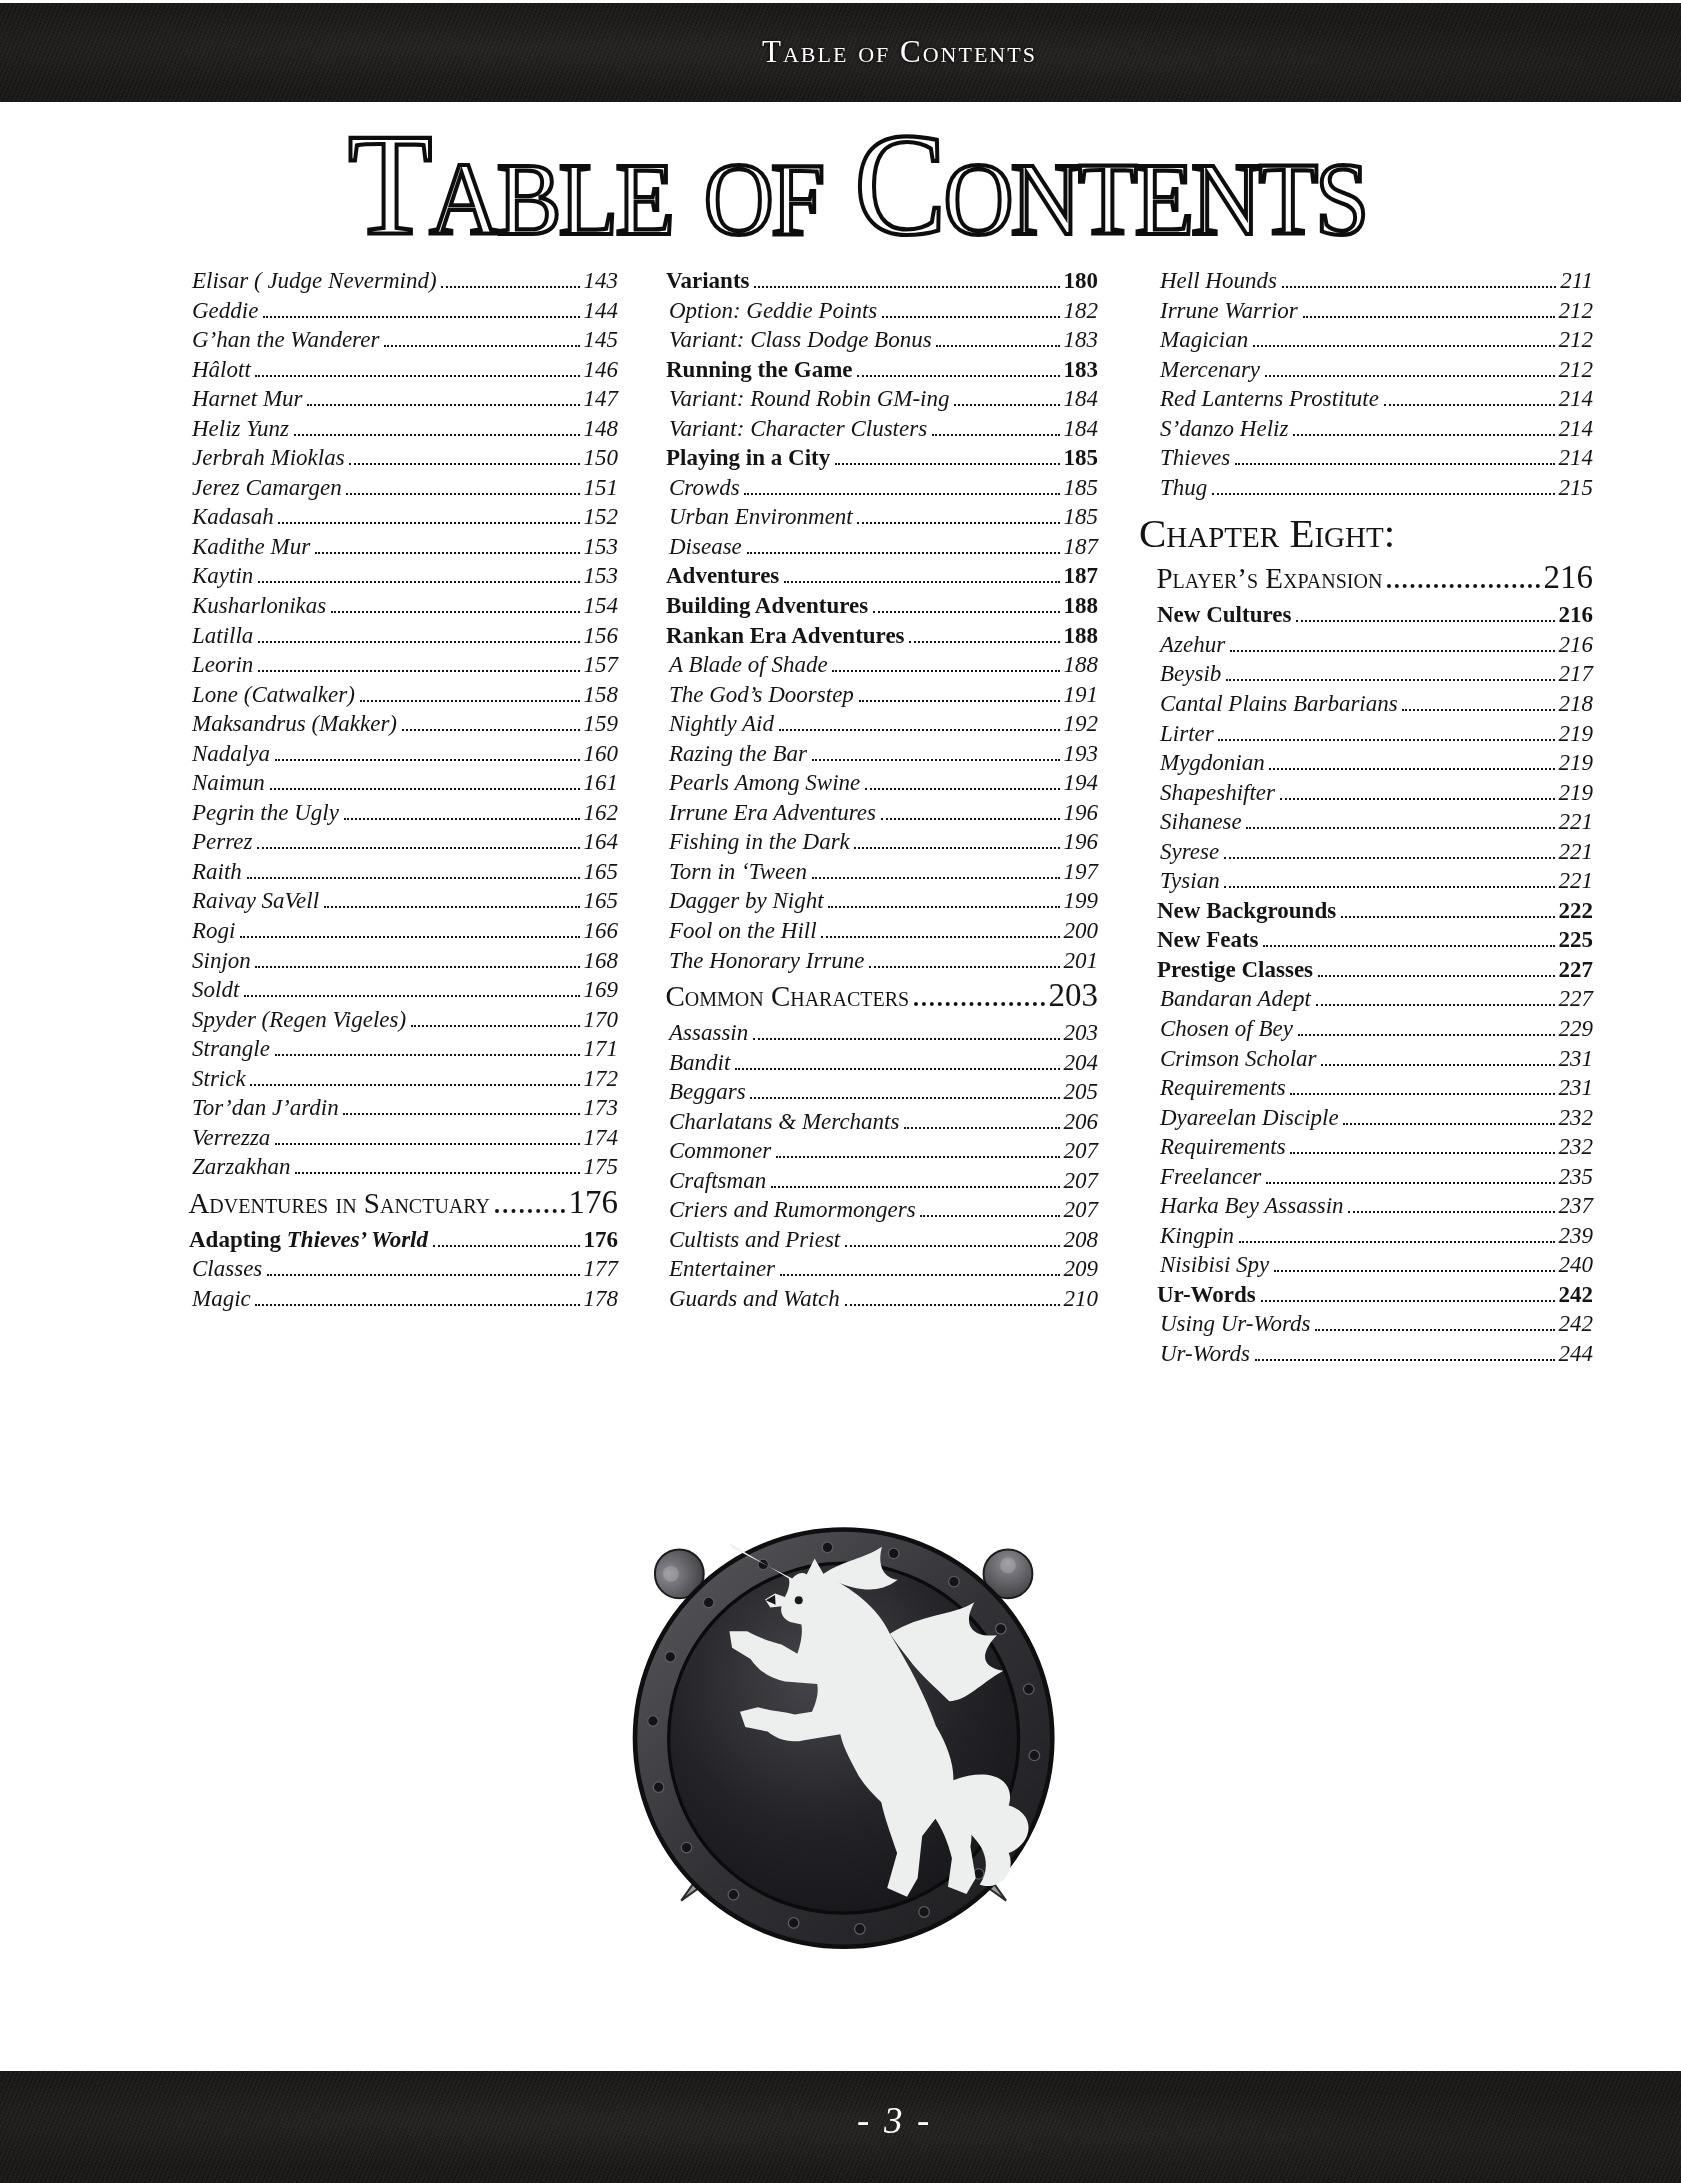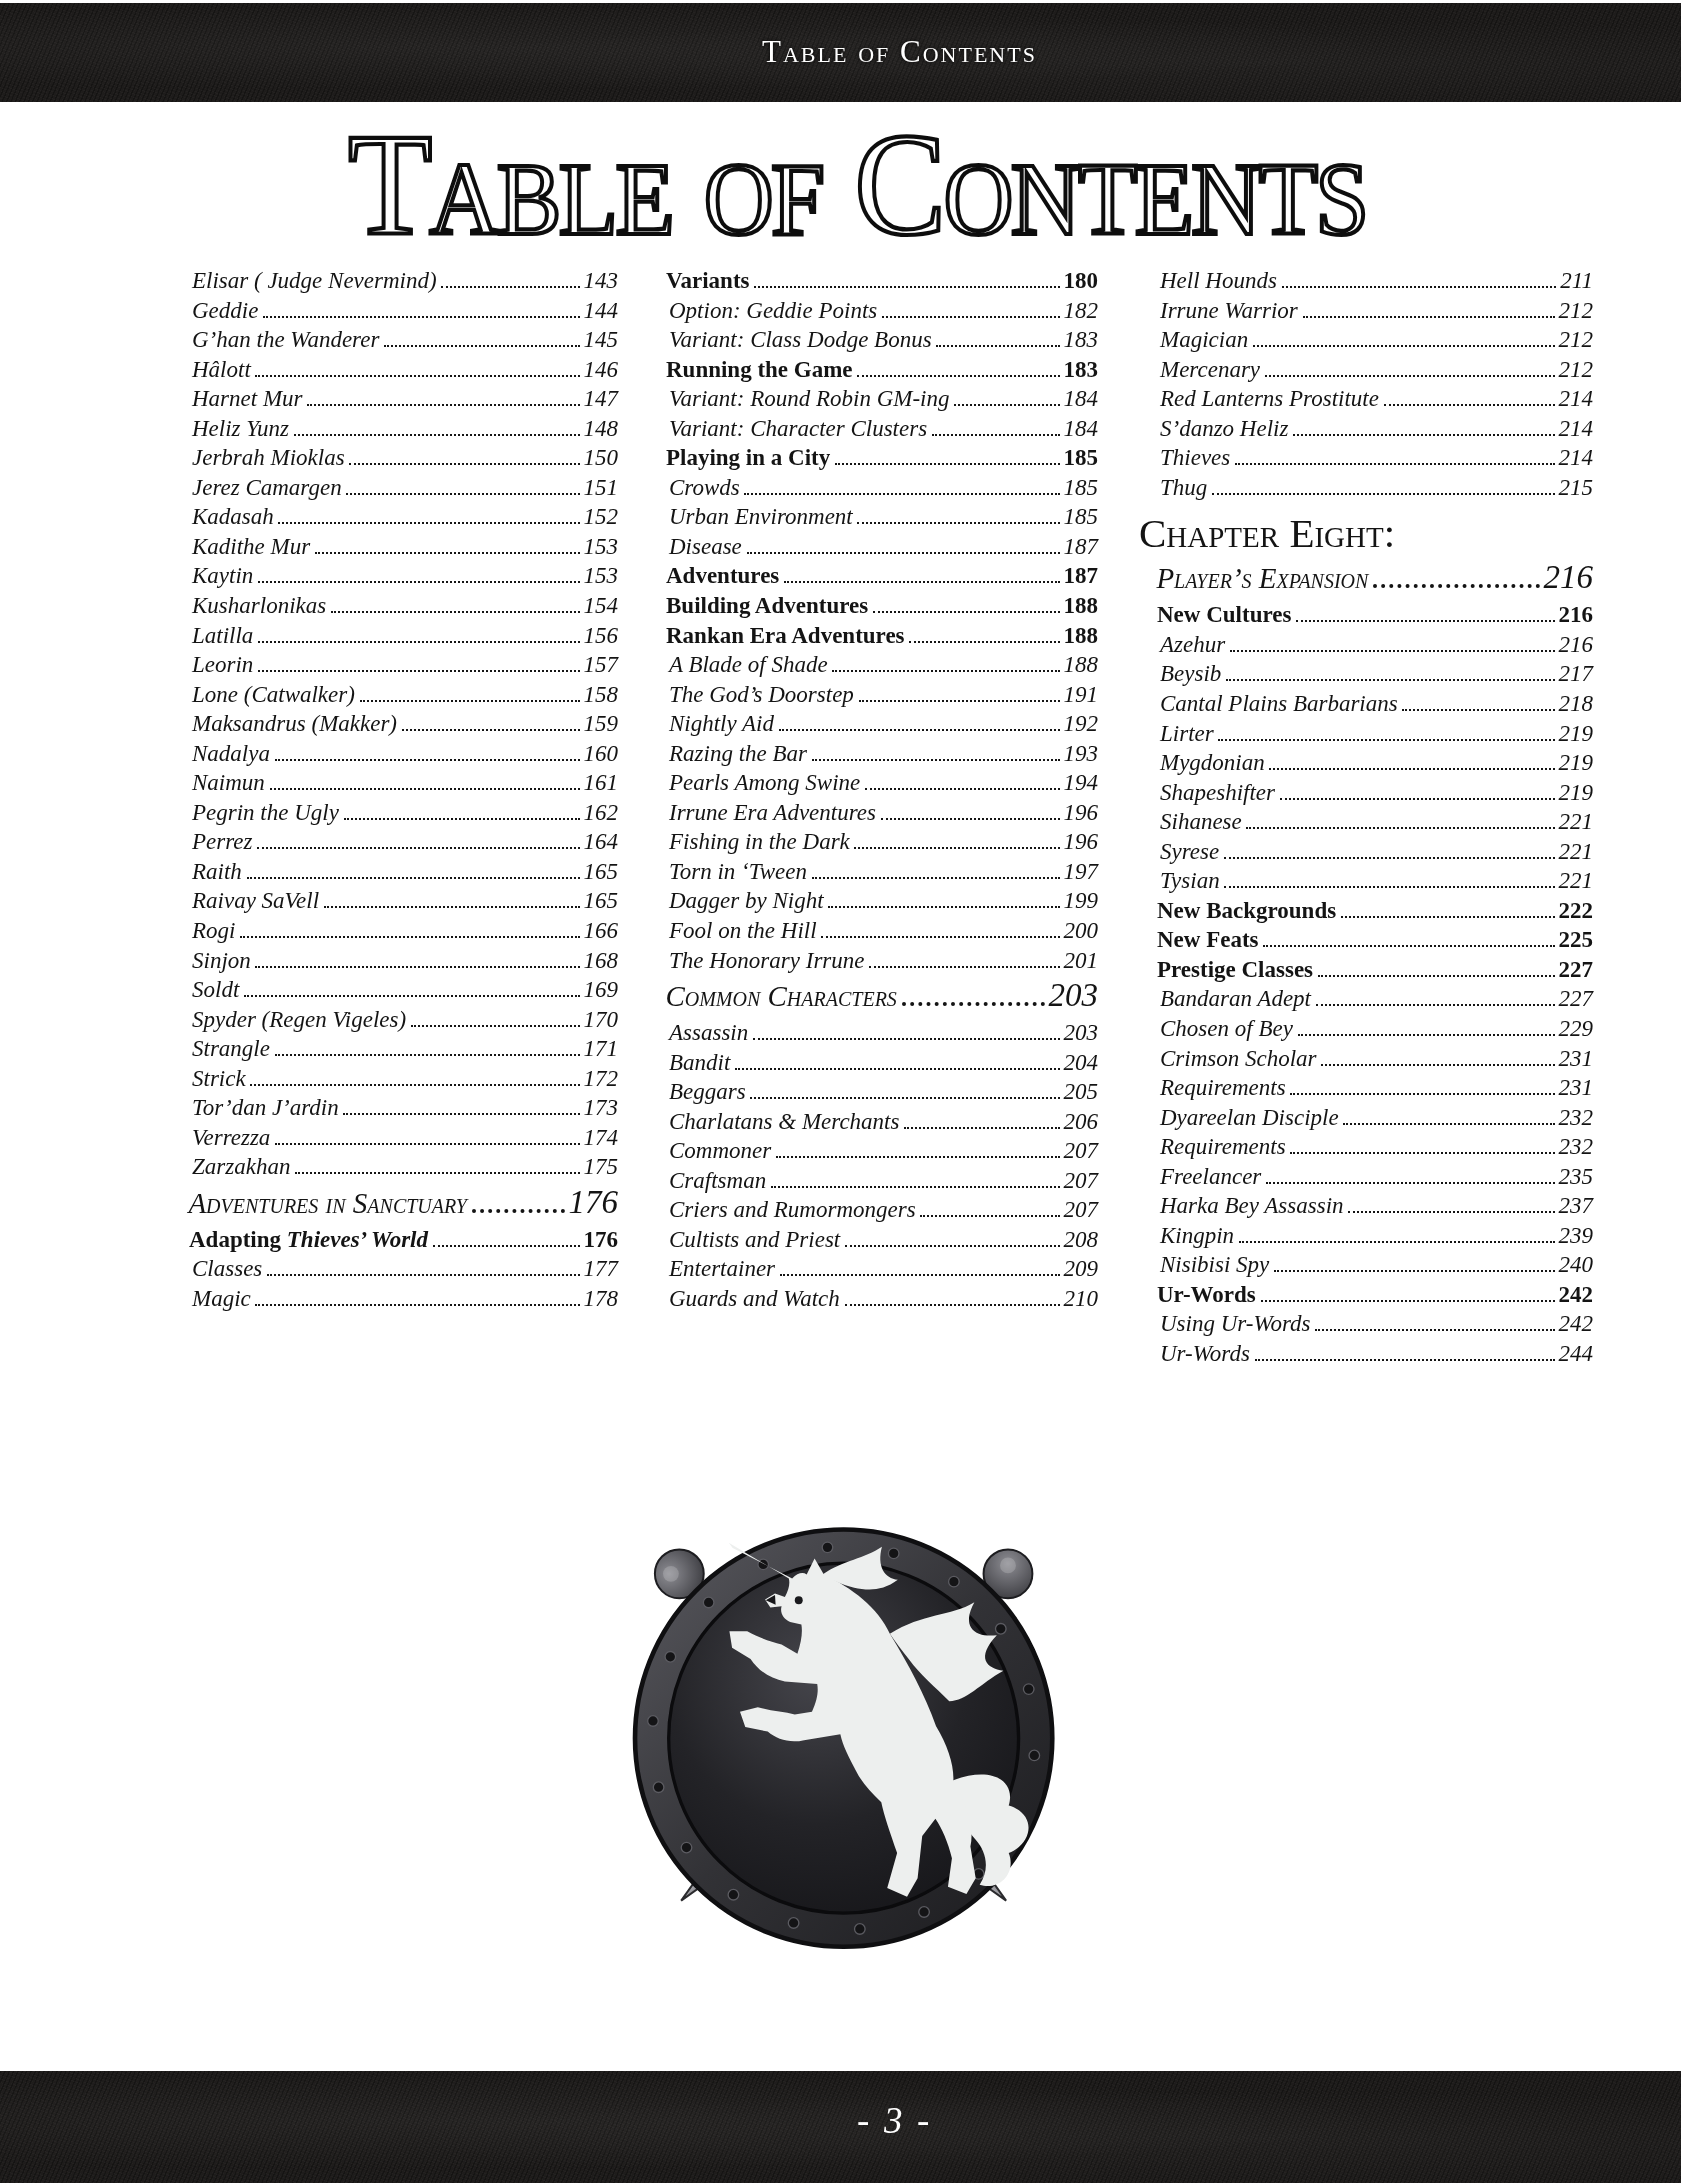--- a/index.html
+++ b/index.html
@@ -70,21 +70,21 @@
   .entry .page{white-space:nowrap;}
   .entry.italic{font-style:italic;padding-left:21px;}
   .entry.bold{font-weight:bold;padding-left:18px;}
   .entry.bold .label-it{font-style:italic;}
   .entry.chapter{
     font-variant:small-caps;font-size:41px;line-height:1.18;
     margin-top:6.7px;letter-spacing:0px;
   }
   .entry.chapter2{
     font-variant:small-caps;font-size:29px;line-height:1.26;
-    padding-left:17.4px;margin-bottom:1.3px;font-style:italic;
+    padding-left:17.4px;margin-bottom:1.3px;
   }
   .entry.chapter2 .page{font-size:33px;font-variant:normal;}
   .entry.chapter2 .leader{border-bottom-width:0.14em;height:0.55em;}
   
   .emblem{
     position:absolute;top:1449px;left:50%;
     transform:translateX(-49.5%);
     width:529px;height:581px;
   }
 </style>

